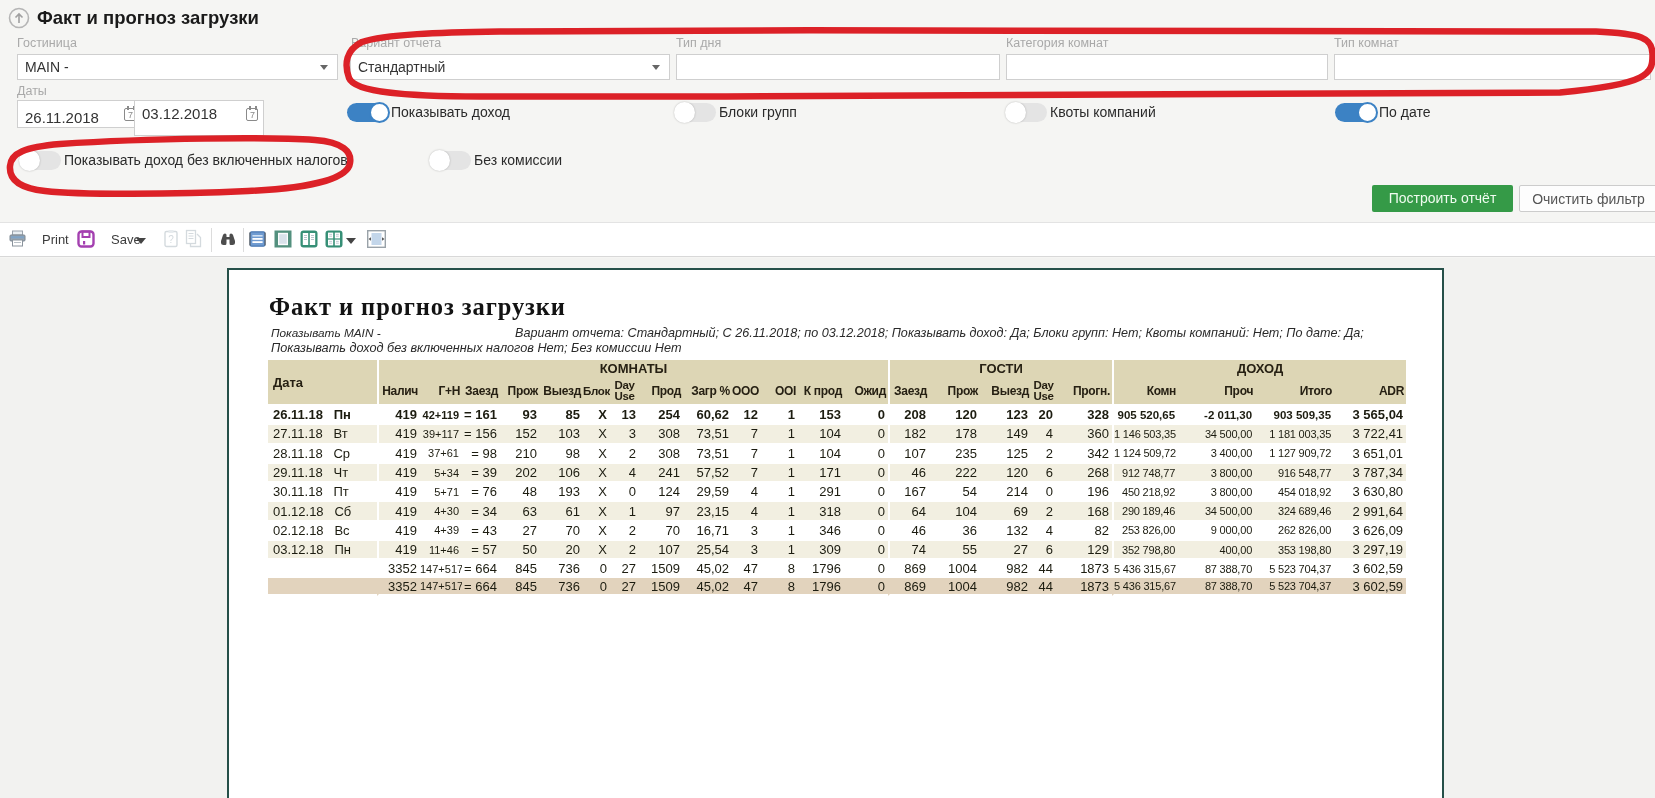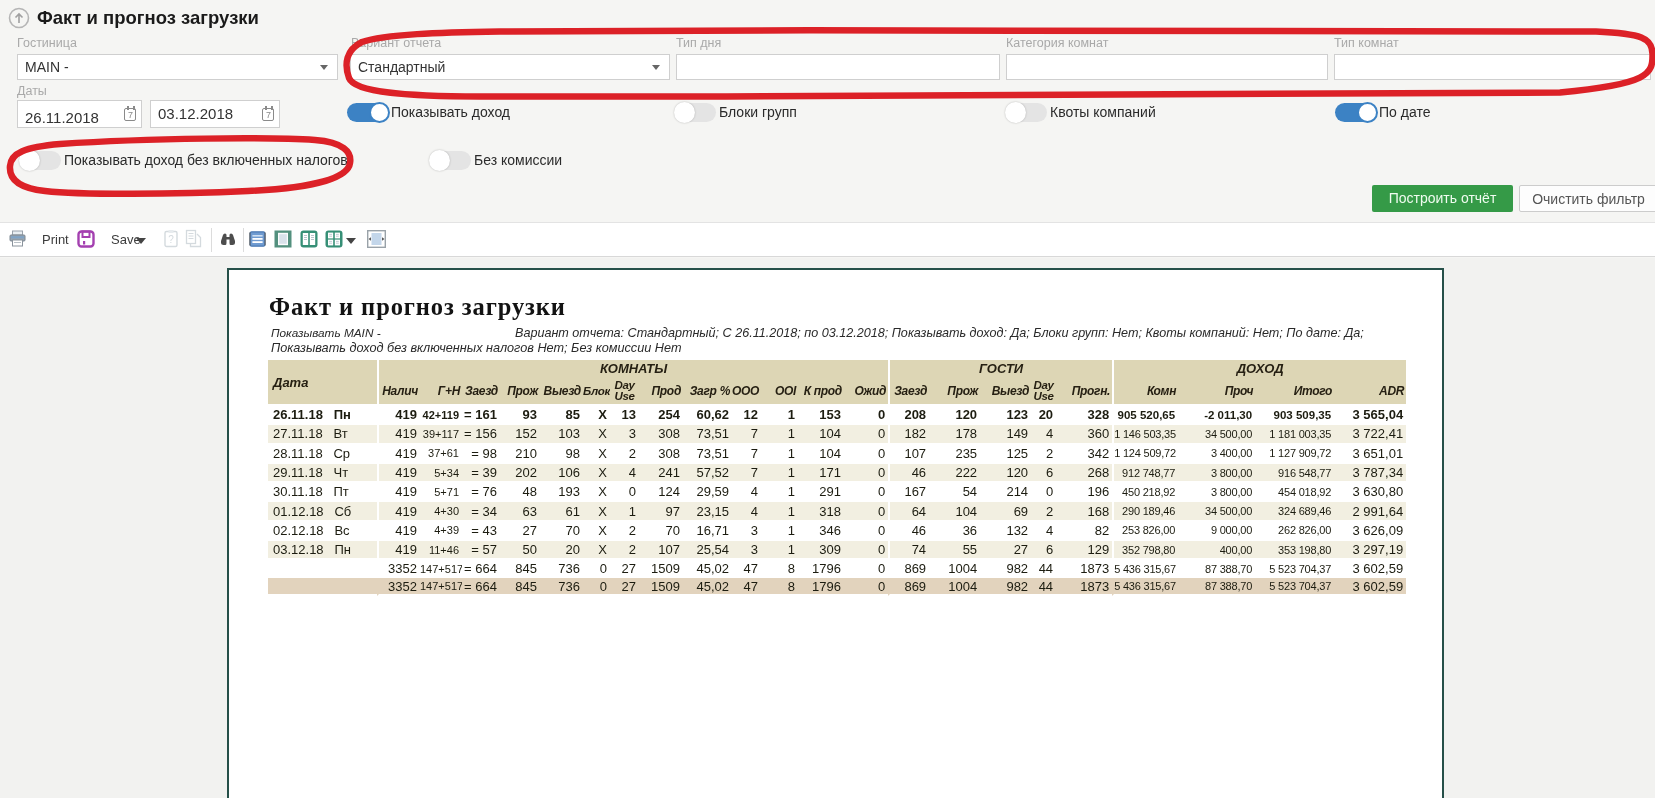--- a/index.html
+++ b/index.html
@@ -19,21 +19,21 @@
 .toggle.on .knob{right:-2px;border:2px solid #3c82c4;}
 .toggle.off .knob{left:-1px;box-shadow:0 0 2px rgba(0,0,0,0.25);}
 .tlabel{position:absolute;font-size:14px;color:#2b2b2b;}
 .btn{position:absolute;font-size:14px;text-align:center;border-radius:2px;}
 
 #rpt{position:absolute;left:227px;top:268px;width:1217px;height:560px;background:#fff;border:2px solid #265049;}
 #rtitle{position:absolute;left:40px;top:23px;font-family:"Liberation Serif",serif;font-weight:bold;font-size:24.5px;letter-spacing:0.9px;color:#131313;}
 .rsub{position:absolute;font-style:italic;color:#2a2a2a;white-space:nowrap;}
 table.rep{position:absolute;left:39px;top:90px;border-collapse:separate;border-spacing:0;table-layout:fixed;width:1138px;font-size:13px;color:#1c1c10;}
 table.rep td,table.rep th{padding:0 3px 0 0;text-align:right;overflow:hidden;white-space:nowrap;}
-table.rep thead th{background:#ddd6b5;font-weight:bold;color:#262013;font-style:italic;}
+table.rep thead th{background:#ddd6b5;font-weight:bold;color:#262013;}
 table.rep .grow th{height:17px;text-align:center;padding:0;}
 table.rep .crow th{height:29px;vertical-align:middle;font-size:12px;letter-spacing:-0.3px;padding:0 2px 0 0;border-bottom:2px solid #fff;}
 table.rep td.dcol, table.rep th.dcol{text-align:left;padding:0 16px 0 5px;}
 table.rep .gsep{border-left:2px solid #fff;}
 table.rep .crow th{border-bottom:2px solid #fff;}
 table.rep tbody td{height:19.3px;border-bottom:2px solid #fff;}
 table.rep tr.r1{font-weight:bold;}
 table.rep tr.stripe td{background:#f2efe1;}
 table.rep td.small{font-size:11px;}
 table.rep td.money{font-size:11px;letter-spacing:-0.2px;}
@@ -70,21 +70,21 @@
       <span class="caret" style="right:9px;top:10px;"></span>
     </div>
 <div class="input" style="left:676px;top:54px;width:324px;"></div>
 <div class="input" style="left:1006px;top:54px;width:322px;"></div>
 <div class="input" style="left:1334px;top:54px;width:317px;"></div>
 
 <div class="input" style="left:17px;top:100px;width:125px;height:28px;font-size:15px;">
       <span class="txt" style="top:8px;">26.11.2018</span>
       <span class="cal"></span>
     </div>
-<div class="input" style="left:150px;top:100px;width:130px;height:28px;font-size:15px;">
+<div class="input" style="left:134px;top:100px;width:130px;height:36px;font-size:15px;">
       <span class="txt" style="top:4px;">03.12.2018</span>
       <span class="cal"></span>
     </div>
 
 <div class="toggle on" style="left:347px;top:103px;">
       <span class="knob"></span>
     </div>
 <div class="tlabel" style="left:391px;top:104px;">Показывать доход</div>
 <div class="toggle off" style="left:675px;top:103px;">
       <span class="knob"></span>

